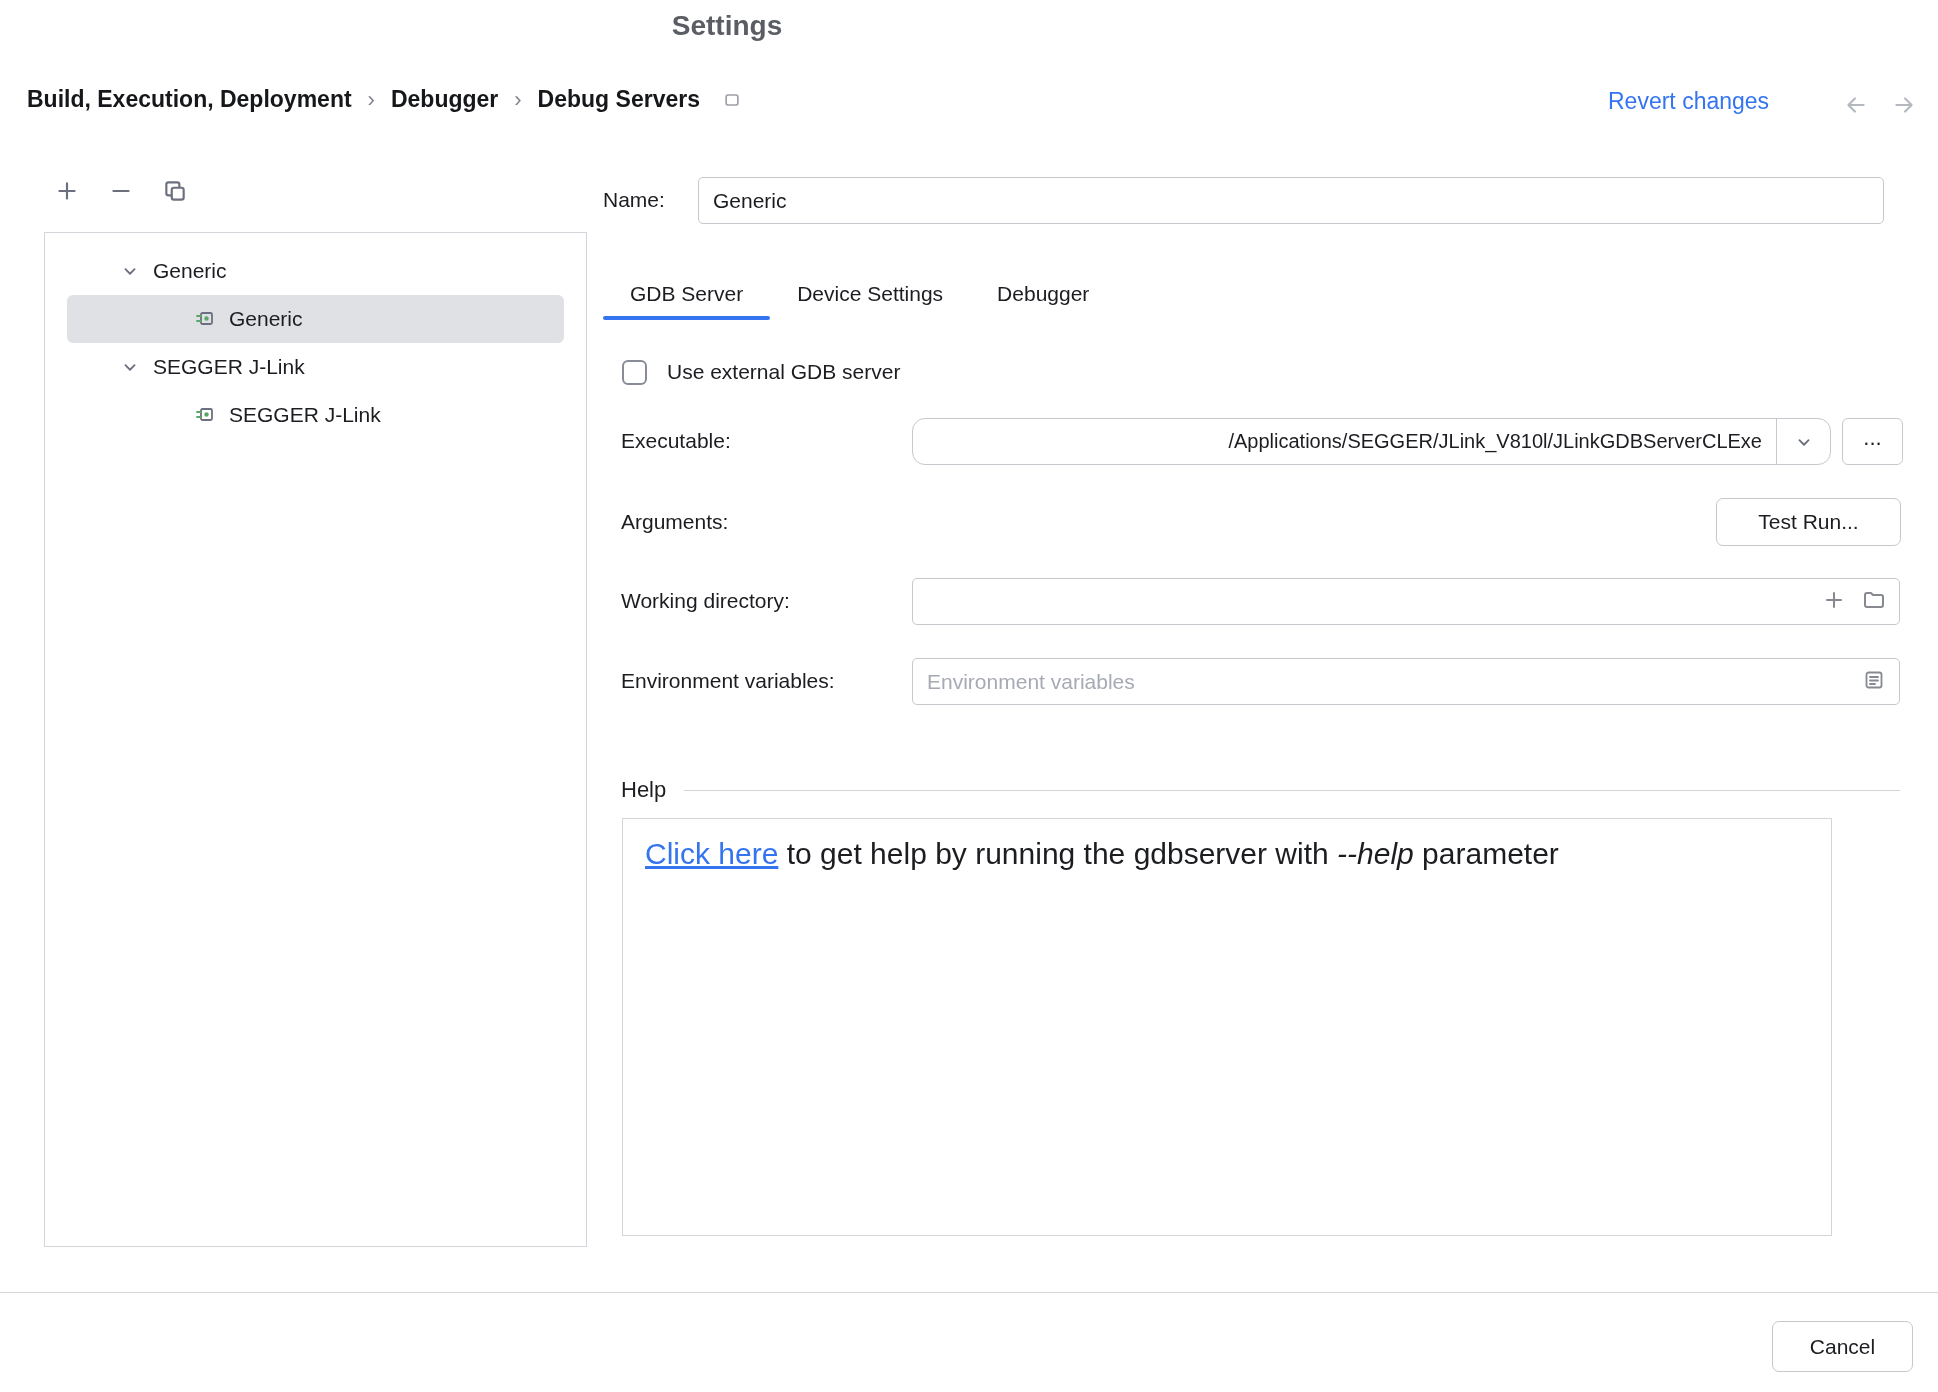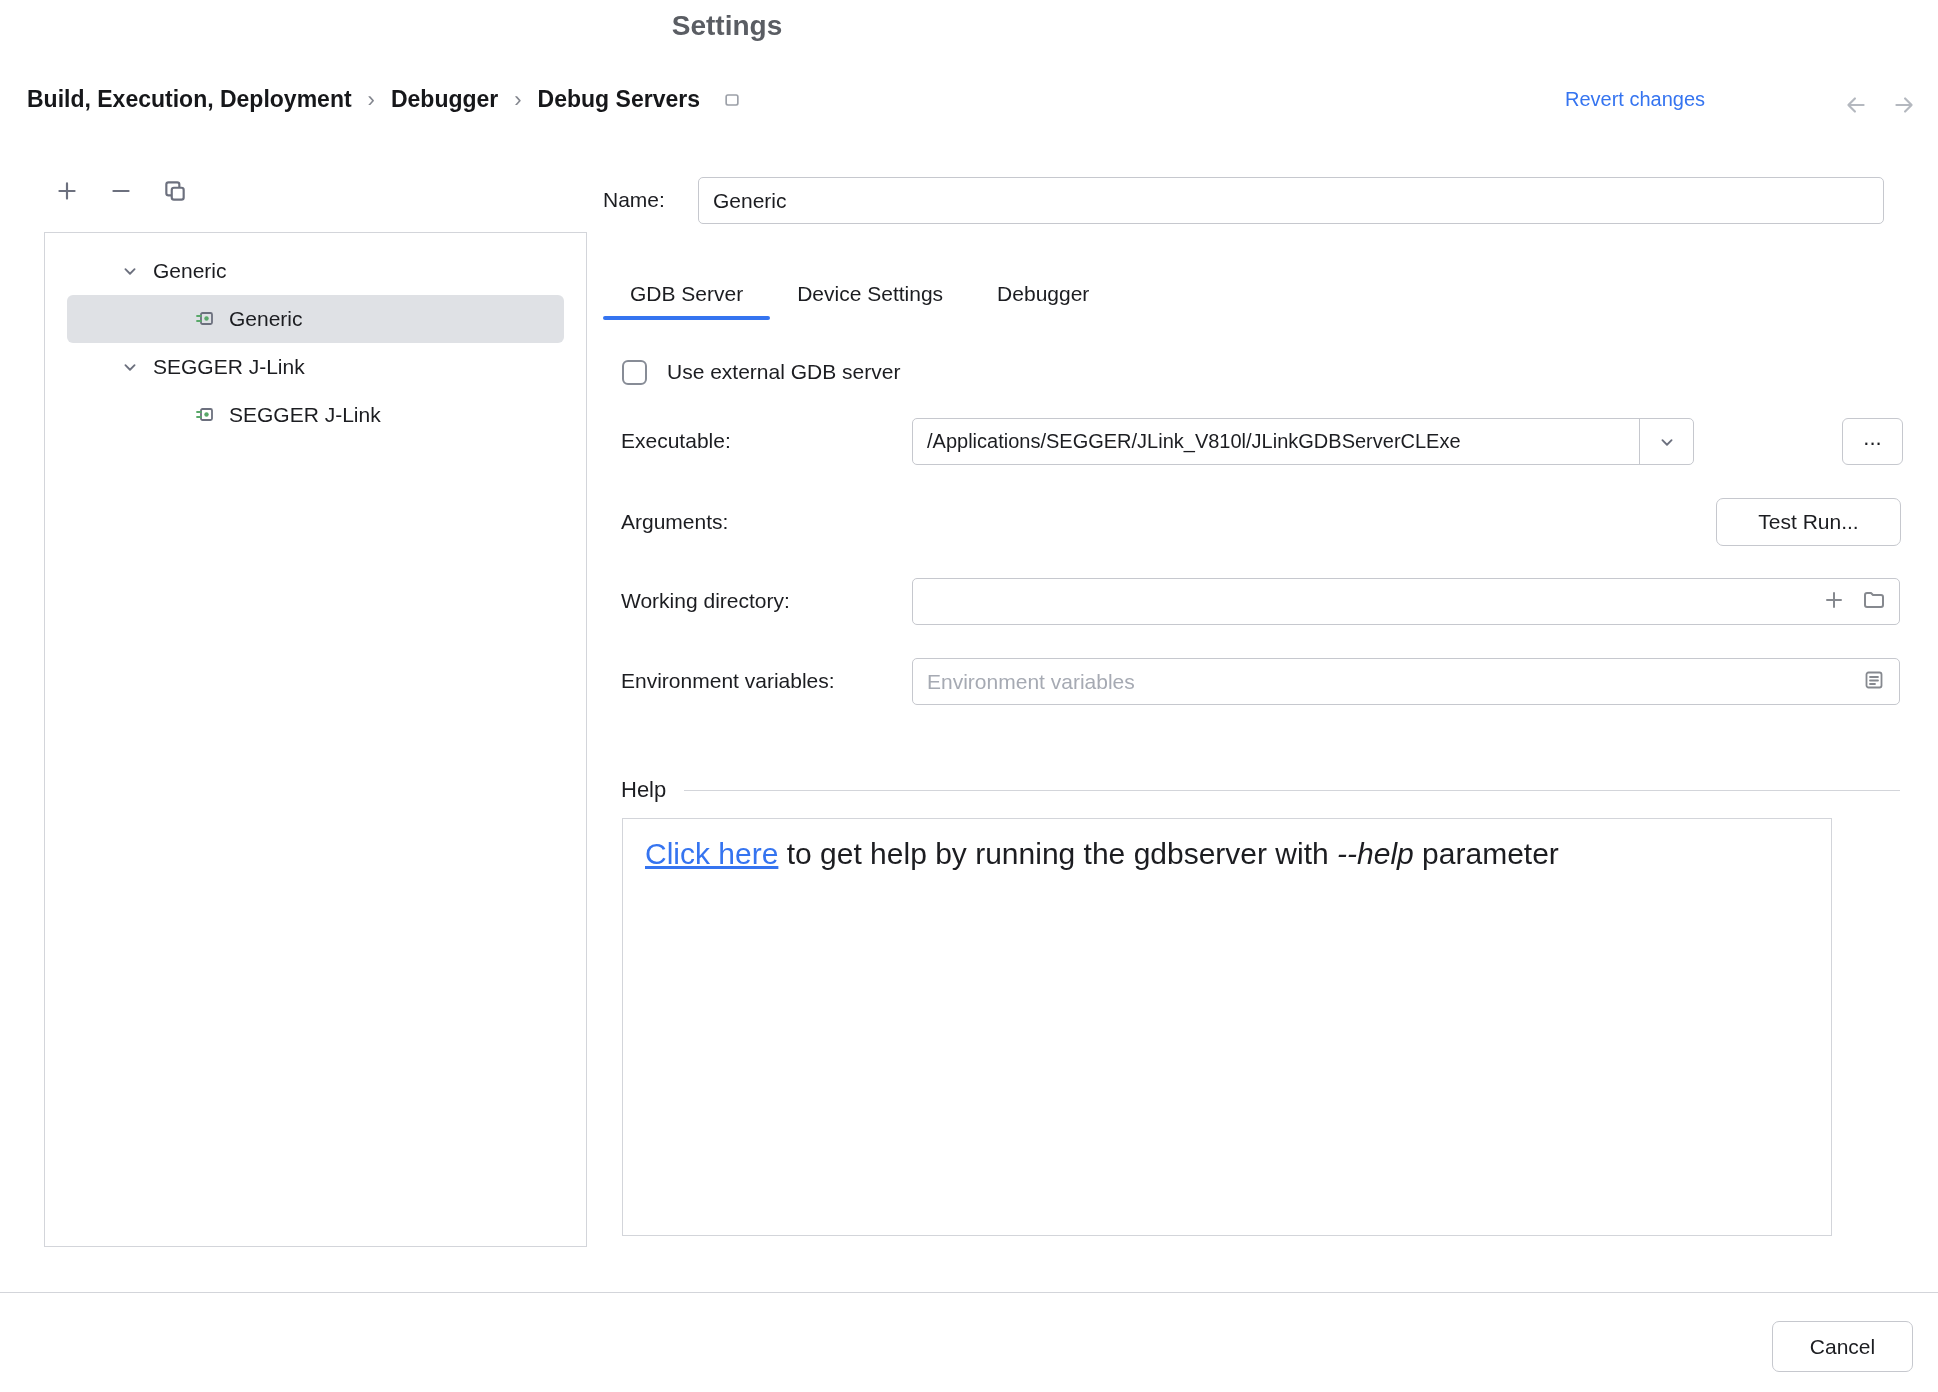--- a/index.html
+++ b/index.html
@@ -7,21 +7,21 @@
   body { font-family:"Liberation Sans", sans-serif; color:#1c1d21; }
   .window { position:relative; width:1938px; height:1392px; background:#ffffff; overflow:hidden; }
 
   
   .dlg-title { position:absolute; top:10px; left:0; width:1454px; text-align:center;
                font-size:28px; font-weight:700; color:#5a5d63; }
   .breadcrumb { position:absolute; top:86px; left:27px; display:flex; align-items:center; gap:16px;
                 font-size:23px; font-weight:700; color:#16171a; }
   .crumb-sep { font-weight:400; color:#83868e; font-size:22px; }
   .crumb-icon { display:inline-flex; margin-left:6px; }
-  .revert-link { position:absolute; top:88px; left:1565px; font-size:20px; color:#3574F0; cursor:pointer; }
+  .revert-link { position:absolute; top:88px; left:1608px; font-size:23px; color:#3574F0; cursor:pointer; }
   .nav-arrows { position:absolute; top:92px; left:1843px; display:flex; gap:22px; }
 
   
   .side-toolbar { position:absolute; top:178px; left:54px; display:flex; gap:28px; align-items:center; }
   .tool-btn { display:inline-flex; cursor:pointer; }
   .tree-panel { position:absolute; left:44px; top:232px; width:543px; height:1015px;
                 border:1px solid #d3d5da; background:#fff; padding-top:14px; }
   .tree-row { height:48px; display:flex; align-items:center; font-size:21px; cursor:pointer; }
   .tree-row.group { padding-left:74px; gap:12px; }
   .tree-row.child { padding-left:148px; gap:12px; }
@@ -39,22 +39,22 @@
   .tab { position:relative; padding:0 27px; display:flex; align-items:center; font-size:21px;
          color:#1c1d21; cursor:pointer; }
   .tab.active .tab-underline { position:absolute; left:0; right:0; bottom:0; height:4px;
          background:#3574F0; border-radius:2px; }
 
   .checkbox-row { position:absolute; left:622px; top:348px; height:48px; display:flex;
                   align-items:center; gap:20px; }
   .checkbox-box { width:25px; height:25px; border:2px solid #878c96; border-radius:6px; background:#fff; cursor:pointer; }
   .checkbox-label { font-size:21px; }
 
-  .combo { position:absolute; left:912px; top:418px; width:782px; height:47px;
-           border:1px solid #c6c8ce; border-radius:5px; display:flex; align-items:center; background:#fff; }
+  .combo { position:absolute; left:912px; top:418px; width:919px; height:47px;
+           border:1px solid #c6c8ce; border-radius:13px; display:flex; align-items:center; background:#fff;text-align:right; }
   .combo-value { flex:1; padding:0 14px; font-size:20px; white-space:nowrap; overflow:hidden; }
   .combo-arrow { width:54px; height:100%; border-left:1px solid #c6c8ce; display:flex;
                  align-items:center; justify-content:center; cursor:pointer; }
   .dots-btn { position:absolute; left:1842px; top:418px; width:61px; height:47px;
               border:1px solid #c6c8ce; border-radius:6px; background:#fff; font-size:22px;
               display:flex; align-items:center; justify-content:center; cursor:pointer; padding-bottom:8px; }
 
   .args-field { position:absolute; left:915px; top:496px; width:766px; height:52px;
                 border:2px solid #3574F0; border-radius:6px; background:#fff;
                 display:flex; align-items:center; padding:0 12px; }

